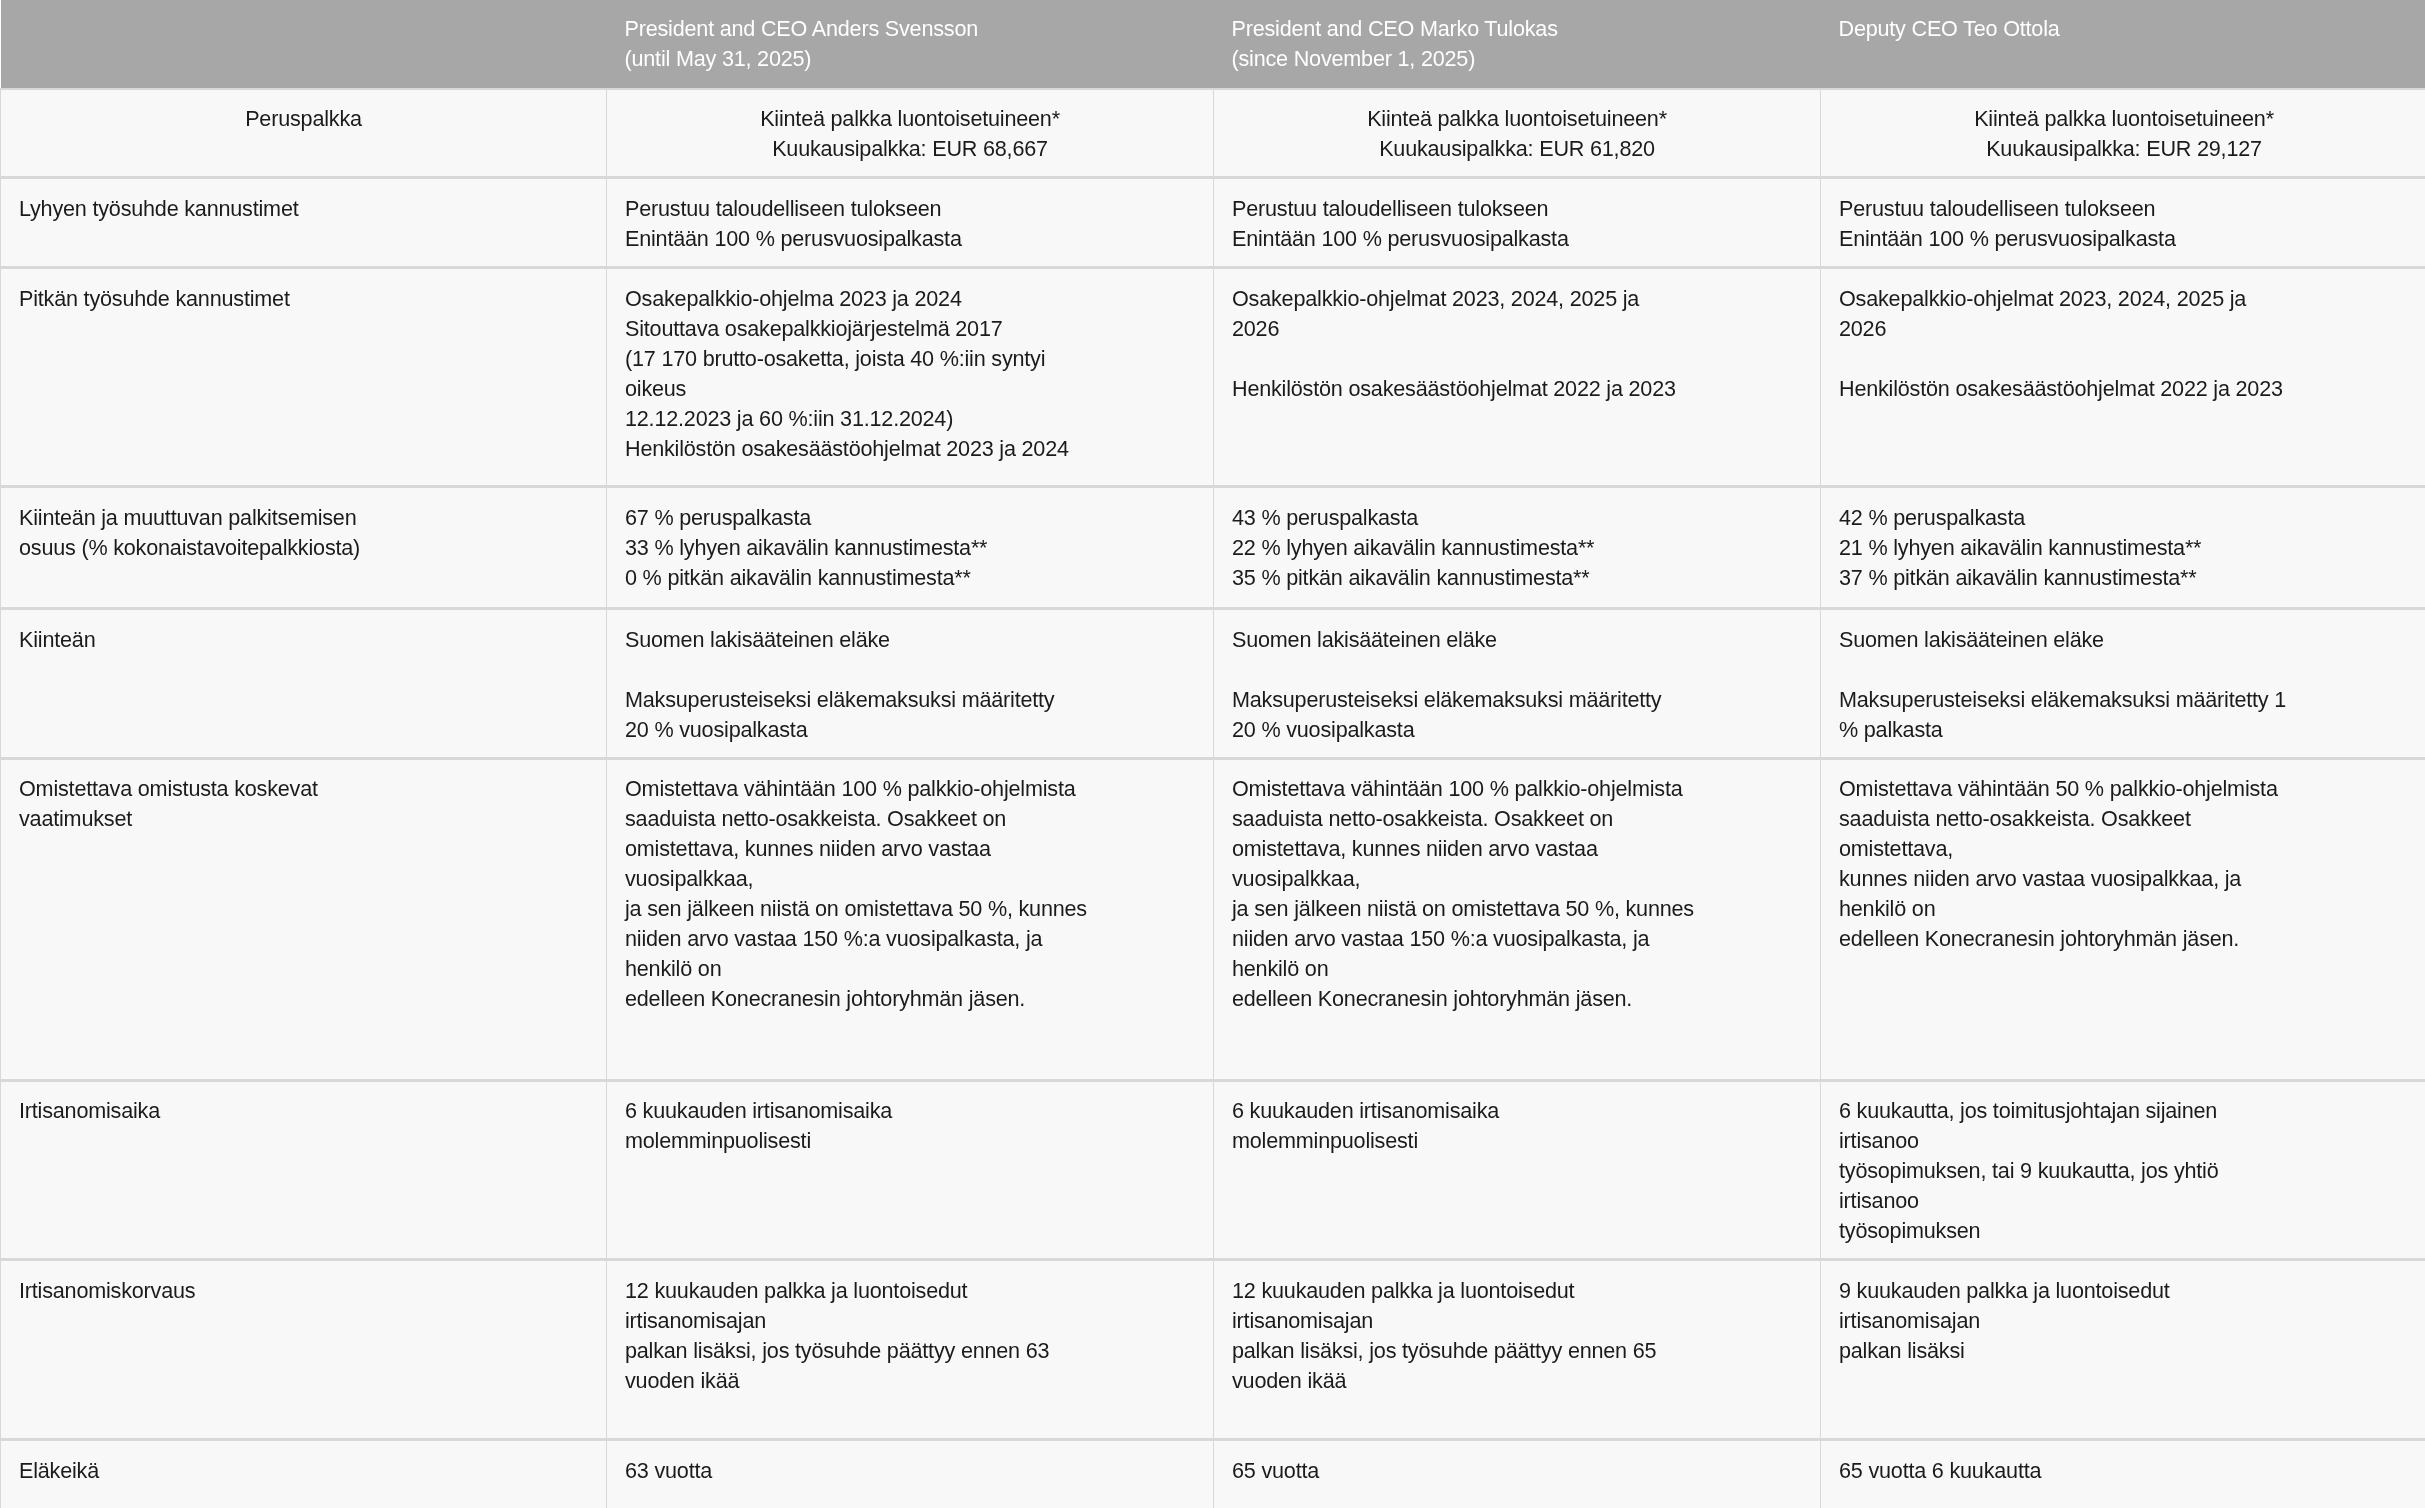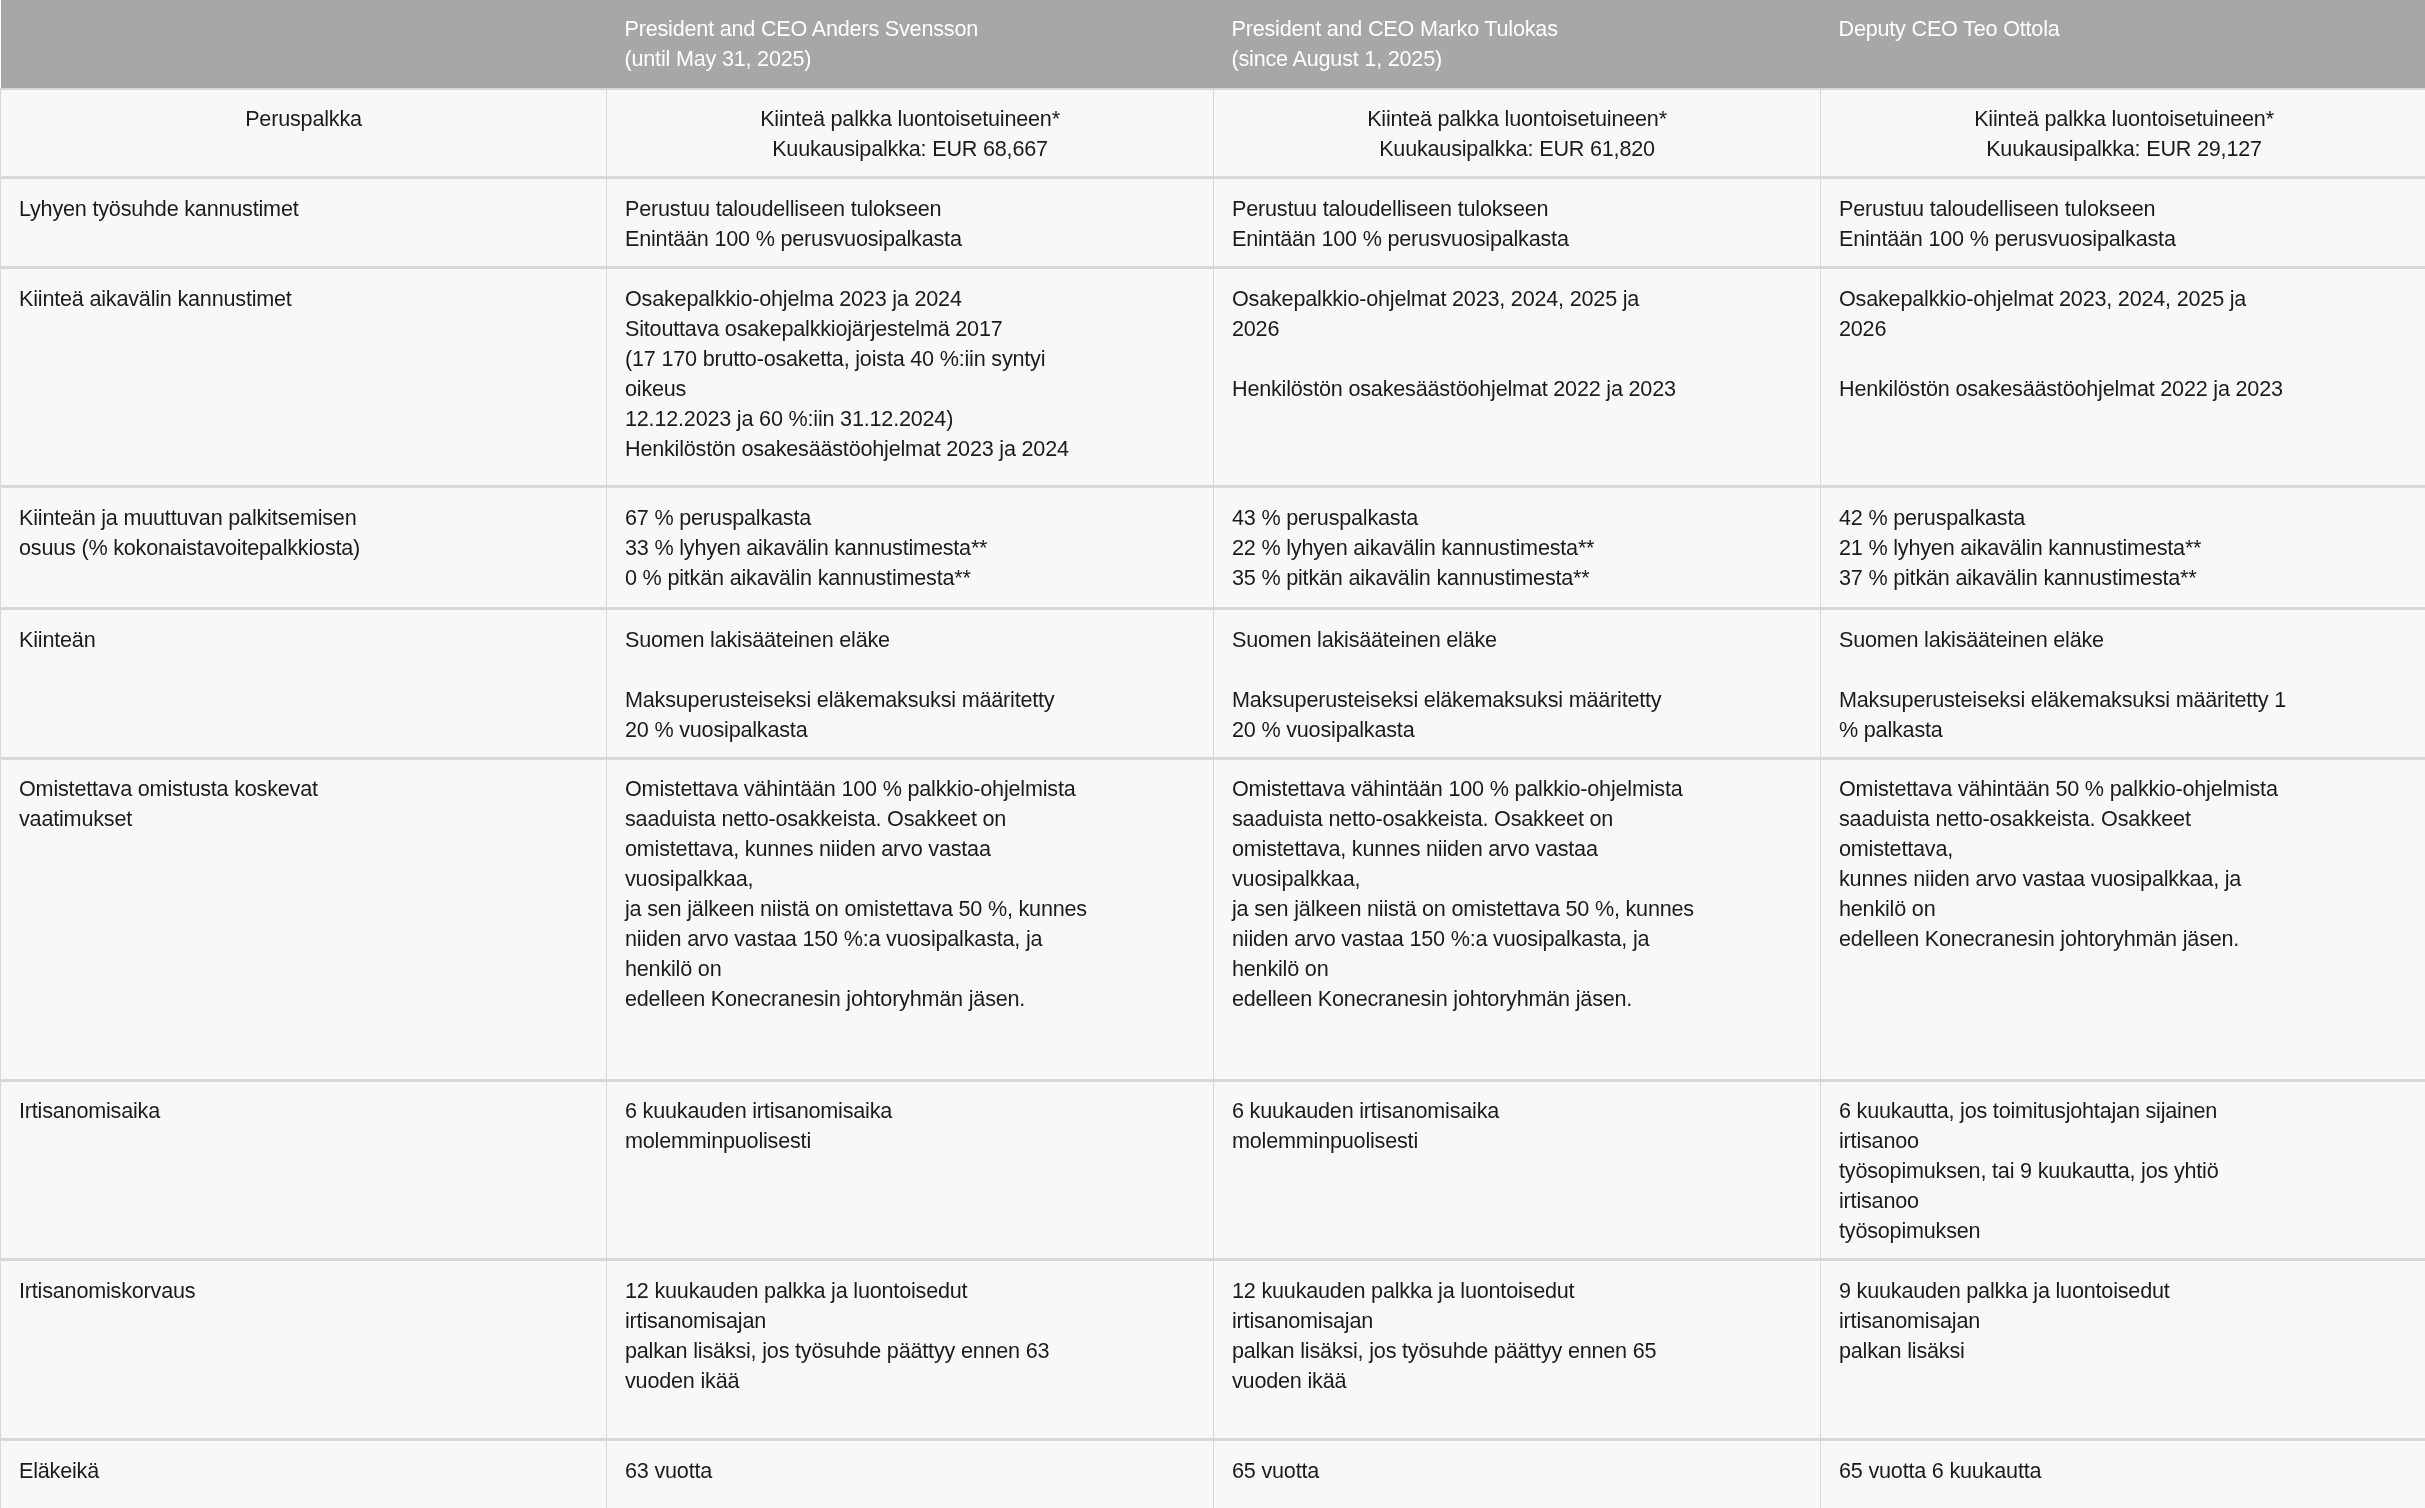--- a/index.html
+++ b/index.html
@@ -65,21 +65,21 @@
       <col class="c1">
       <col class="c2">
       <col class="c3">
   </colgroup>
   <thead>
     <tr style="height:89px">
       <th></th>
       <th>President and CEO Anders Svensson
 (until May 31, 2025)</th>
       <th>President and CEO Marko Tulokas
-(since August 1, 2025)</th>
+(since November 1, 2025)</th>
       <th>Deputy CEO Teo Ottola</th>
     </tr>
   </thead>
   <tbody>
     <tr style="height:88px">
       <th>Peruspalkka</th>
       <td>Kiinteä palkka luontoisetuineen*
 Kuukausipalkka: EUR 68,667</td>
       <td>Kiinteä palkka luontoisetuineen*
 Kuukausipalkka: EUR 61,820</td>
@@ -89,21 +89,21 @@
     <tr style="height:90px">
       <th>Lyhyen työsuhde kannustimet</th>
       <td>Perustuu taloudelliseen tulokseen
 Enintään 100 % perusvuosipalkasta</td>
       <td>Perustuu taloudelliseen tulokseen
 Enintään 100 % perusvuosipalkasta</td>
       <td>Perustuu taloudelliseen tulokseen
 Enintään 100 % perusvuosipalkasta</td>
     </tr>
     <tr style="height:219px">
-      <th>Kiinteä aikavälin kannustimet</th>
+      <th>Pitkän työsuhde kannustimet</th>
       <td>Osakepalkkio-ohjelma 2023 ja 2024
 Sitouttava osakepalkkiojärjestelmä 2017
 (17 170 brutto-osaketta, joista 40 %:iin syntyi
 oikeus
 12.12.2023 ja 60 %:iin 31.12.2024)
 Henkilöstön osakesäästöohjelmat 2023 ja 2024</td>
       <td>Osakepalkkio-ohjelmat 2023, 2024, 2025 ja
 2026
 
 Henkilöstön osakesäästöohjelmat 2022 ja 2023</td>

